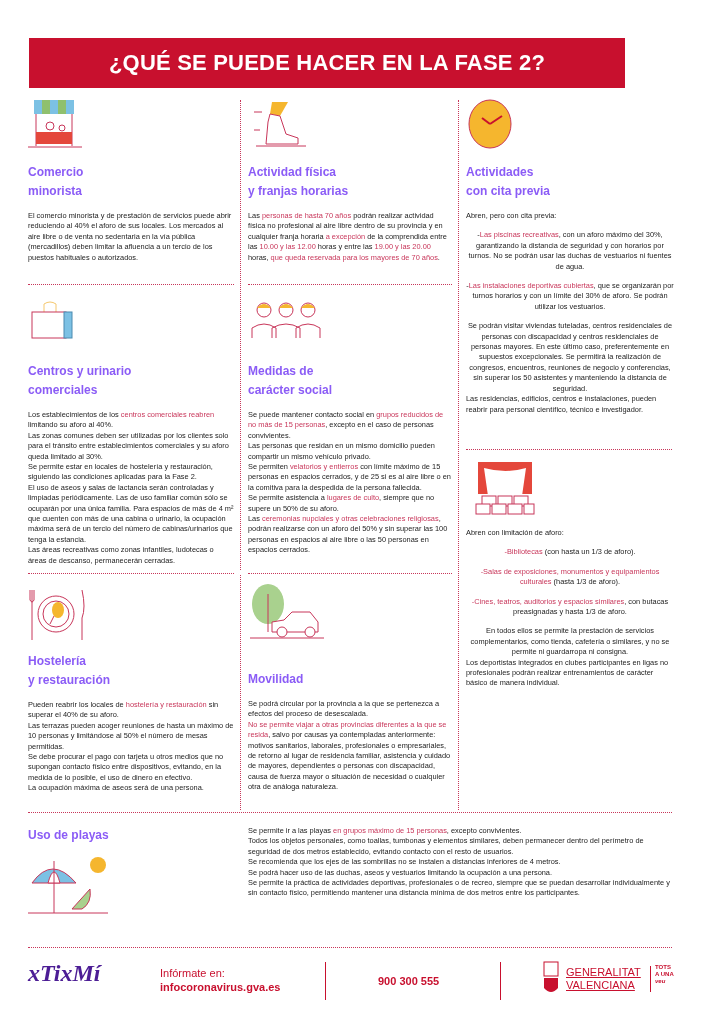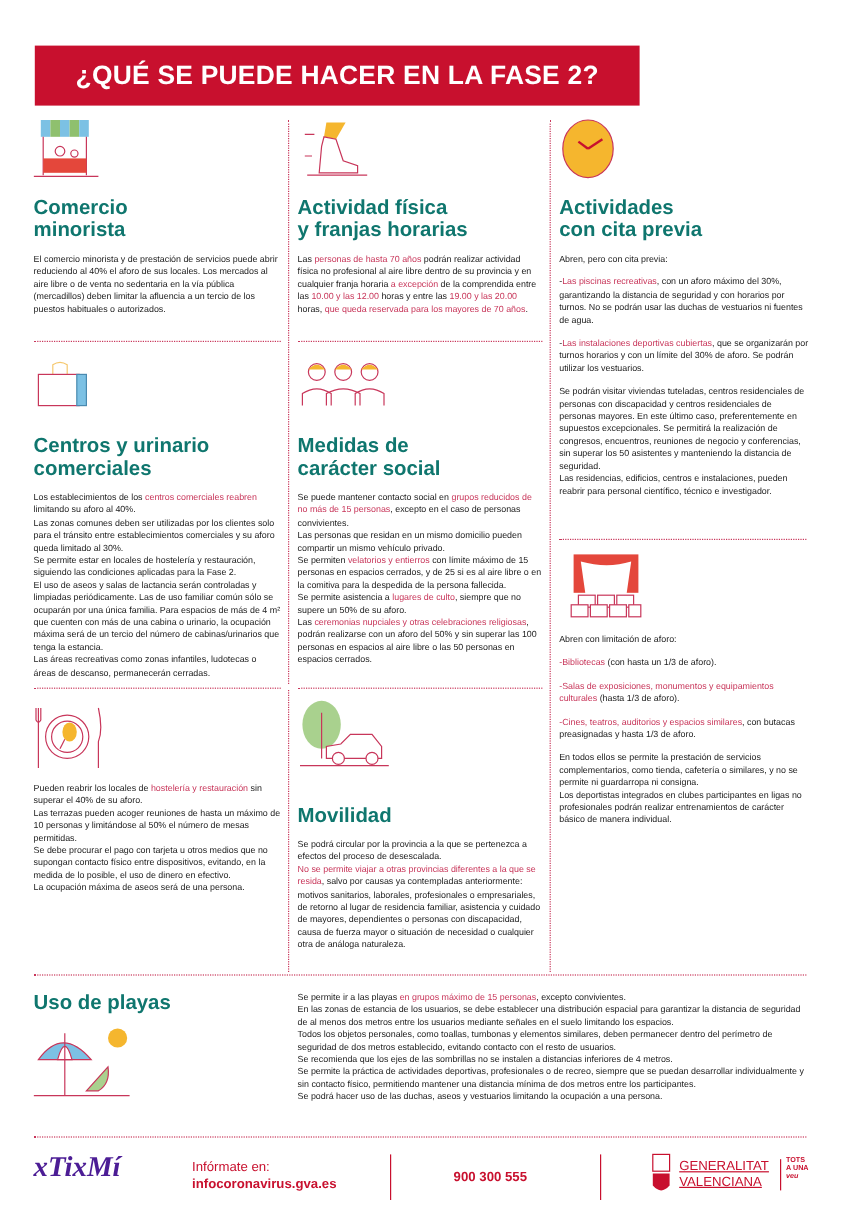--- a/index.html
+++ b/index.html
@@ -1,22 +1,22 @@
 <!DOCTYPE html>
 <html><head>
 <meta charset="utf-8">
 <style>
   * { box-sizing: border-box; margin: 0; padding: 0; }
   html, body { width: 702px; height: 1024px; background: #fff; overflow: hidden; }
   body { font-family: "Liberation Sans", sans-serif; color: #222; position: relative; }
-  .banner { position: absolute; left: 29px; top: 38px; width: 504px; height: 50px; background: #c8102e; color: #fff; display: flex; align-items: center; justify-content: center; font-size: 22px; font-weight: bold; letter-spacing: 0.2px; font-family: "Liberation Sans", sans-serif; }
+  .banner { position: absolute; left: 29px; top: 38px; width: 596px; height: 50px; background: #c8102e; color: #fff; display: flex; align-items: center; justify-content: center; font-size: 22px; font-weight: bold; letter-spacing: 0.2px; font-family: "Liberation Sans", sans-serif; }
   .sec { position: absolute; }
-  .sec h2 { color: #0f766e; font-size: 17px; line-height: 19px; font-weight: bold; margin-bottom: 10px; }
+  .sec h2 { color: #8b5cf6; font-size: 12px; line-height: 19px; font-weight: bold; margin-bottom: 10px; }
   .sec p { font-size: 7.4px; line-height: 10.4px; color: #222; }
-  .sec p.gap { margin-top: 9px; }
+  .sec p.gap { margin-top: 9px; text-align: center; }
   .hl { color: #c8365a; }
   .icon { position: absolute; }
   .vdot { position: absolute; width: 0; border-left: 1px dotted #c8365a; }
   .hdot { position: absolute; height: 0; border-top: 1px dotted #c8365a; }
   .footer-text { position: absolute; font-size: 11px; color: #c8102e; }
   .vbar { position: absolute; width: 1px; background: #c8102e; }
 </style>
 </head>
 <body>
 
@@ -159,42 +159,42 @@
 <div class="sec" style="left:466px;top:528px;width:208px;">
   <p>Abren con limitación de aforo:</p>
   <p class="gap"><span class="hl">-Bibliotecas</span><span> (con hasta un 1/3 de aforo).</span></p>
   <p class="gap"><span class="hl">-Salas de exposiciones, monumentos y equipamientos culturales</span><span> (hasta 1/3 de aforo).</span></p>
   <p class="gap"><span class="hl">-Cines, teatros, auditorios y espacios similares</span><span>, con butacas preasignadas y hasta 1/3 de aforo.</span></p>
   <p class="gap">En todos ellos se permite la prestación de servicios complementarios, como tienda, cafetería o similares, y no se permite ni guardarropa ni consigna.</p>
   <p>Los deportistas integrados en clubes participantes en ligas no profesionales podrán realizar entrenamientos de carácter básico de manera individual.</p>
 </div>
 
 <div class="sec" style="left:28px;top:652px;width:206px;">
+  <h2><span>Hostelería</span><br><span>y restauración</span></h2>
   <p><span>Pueden reabrir los locales de </span><span class="hl">hostelería y restauración</span><span> sin superar el 40% de su aforo.</span></p>
   <p>Las terrazas pueden acoger reuniones de hasta un máximo de 10 personas y limitándose al 50% el número de mesas permitidas.</p>
   <p>Se debe procurar el pago con tarjeta u otros medios que no supongan contacto físico entre dispositivos, evitando, en la medida de lo posible, el uso de dinero en efectivo.</p>
   <p>La ocupación máxima de aseos será de una persona.</p>
 </div>
 
 <div class="sec" style="left:248px;top:670px;width:204px;">
   <h2>Movilidad</h2>
   <p>Se podrá circular por la provincia a la que se pertenezca a efectos del proceso de desescalada.</p>
   <p><span class="hl">No se permite viajar a otras provincias diferentes a la que se resida</span><span>, salvo por causas ya contempladas anteriormente: motivos sanitarios, laborales, profesionales o empresariales, de retorno al lugar de residencia familiar, asistencia y cuidado de mayores, dependientes o personas con discapacidad, causa de fuerza mayor o situación de necesidad o cualquier otra de análoga naturaleza.</span></p>
 </div>
 
 <div class="sec" style="left:28px;top:826px;width:200px;">
   <h2>Uso de playas</h2>
 </div>
 <div class="sec" style="left:248px;top:826px;width:426px;">
   <p><span>Se permite ir a las playas </span><span class="hl">en grupos máximo de 15 personas</span><span>, excepto convivientes.</span></p>
-  <p>En las zonas de estancia de los usuarios, se debe establecer una distribución espacial para garantizar la distancia de seguridad de al menos dos metros entre los usuarios mediante señales en el suelo limitando los espacios.</p>
   <p>Todos los objetos personales, como toallas, tumbonas y elementos similares, deben permanecer dentro del perímetro de seguridad de dos metros establecido, evitando contacto con el resto de usuarios.</p>
   <p>Se recomienda que los ejes de las sombrillas no se instalen a distancias inferiores de 4 metros.</p>
+  <p>Se podrá hacer uso de las duchas, aseos y vestuarios limitando la ocupación a una persona.</p>
   <p>Se permite la práctica de actividades deportivas, profesionales o de recreo, siempre que se puedan desarrollar individualmente y sin contacto físico, permitiendo mantener una distancia mínima de dos metros entre los participantes.</p>
-  <p>Se podrá hacer uso de las duchas, aseos y vestuarios limitando la ocupación a una persona.</p>
 </div>
 
 <div style="position:absolute;left:28px;top:960px;font-size:24px;font-style:italic;font-weight:bold;color:#4c1d95;font-family:'Liberation Serif',serif;">xTixMí</div>
 <div class="footer-text" style="left:160px;top:967px;">Infórmate en:</div>
 <div class="footer-text" style="left:160px;top:981px;font-weight:bold;">infocoronavirus.gva.es</div>
 <div class="vbar" style="left:325px;top:962px;height:38px;"></div>
 <div class="footer-text" style="left:378px;top:975px;font-weight:bold;">900 300 555</div>
 <div class="vbar" style="left:500px;top:962px;height:38px;"></div>
 <svg style="position:absolute;left:542px;top:960px;" width="18" height="36">
   <rect x="2" y="2" width="14" height="14" fill="none" stroke="#c8102e"></rect>

